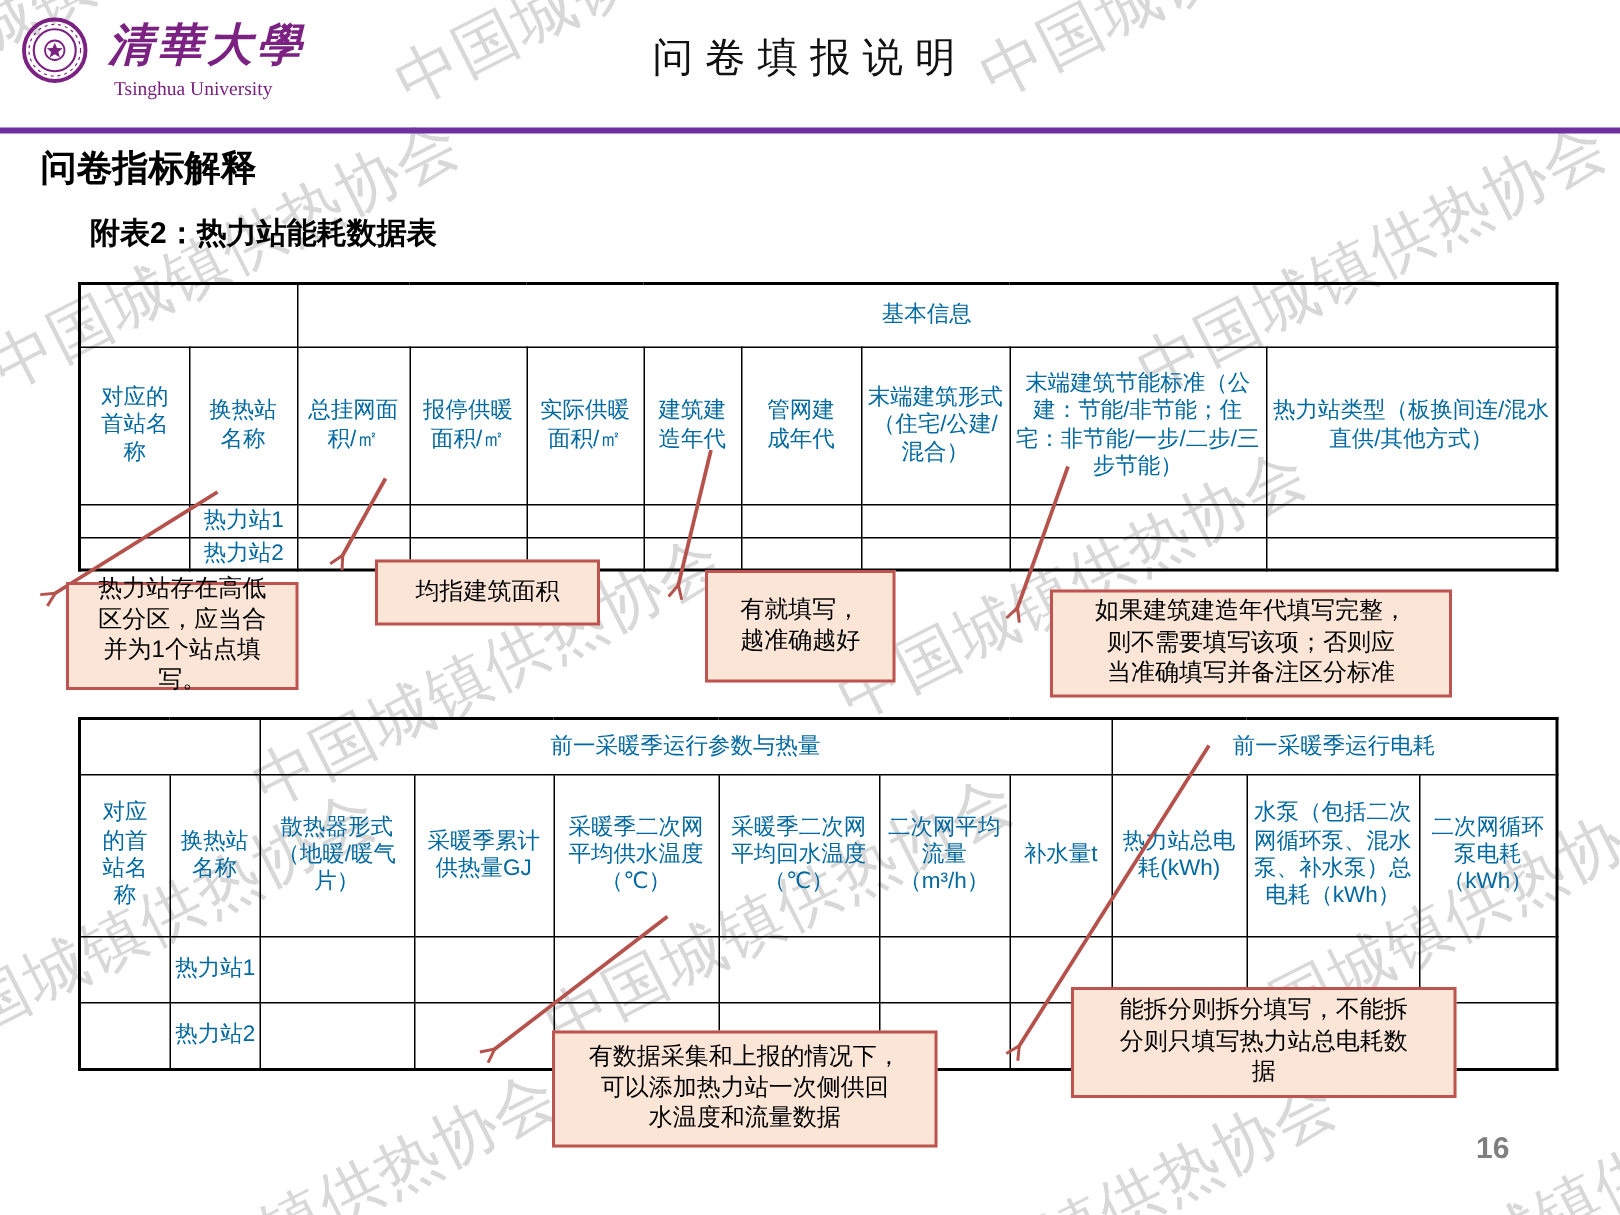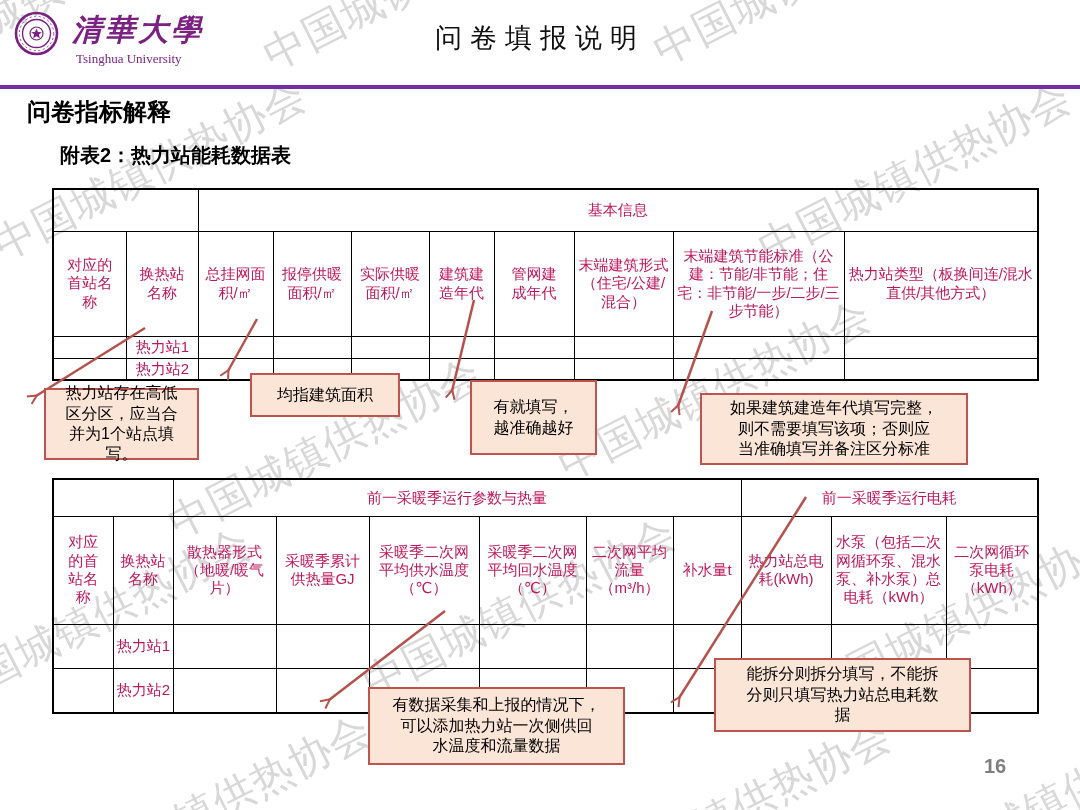--- a/index.html
+++ b/index.html
@@ -18,21 +18,21 @@
            font-size:13px;color:#7A2182;}
   .title{position:absolute;left:0;top:20px;width:100%;text-align:center;z-index:2;
          font-family:"Liberation Serif","DejaVu Serif",serif;font-size:27px;letter-spacing:8px;color:#111;}
   .divider{position:absolute;left:0;top:85px;width:1080px;height:4px;background:#7030A0;z-index:2;}
 
   .heading{position:absolute;left:27px;top:96px;font-size:24px;font-weight:bold;z-index:2;}
   .subtitle{position:absolute;left:60px;top:142px;font-size:20px;font-weight:bold;z-index:2;}
 
   
   .tbl{position:absolute;border-collapse:collapse;table-layout:fixed;z-index:2;
-       font-size:15px;color:#be185d;border:2.5px solid #000;background:transparent;}
+       font-size:15px;color:#0369a1;border:2.5px solid #000;background:transparent;}
   .tbl td{border:1.5px solid #000;text-align:center;vertical-align:middle;
           padding:0 3px;line-height:1.22;overflow:hidden;background:transparent;}
   .tbl td.nr{padding:0 7px;}
   .tbl td.nr3{padding:0 11px;margin-top:32px;}
   .tbl td.rowlbl{text-align:center;padding:0 1px 0 2px;}
 
   
   .callout{position:absolute;z-index:6;background:#FBE5D6;border:2.5px solid #BE544F;
            box-sizing:border-box;display:flex;flex-direction:column;justify-content:center;
            text-align:center;font-size:16px;line-height:1.28;color:#000;}

